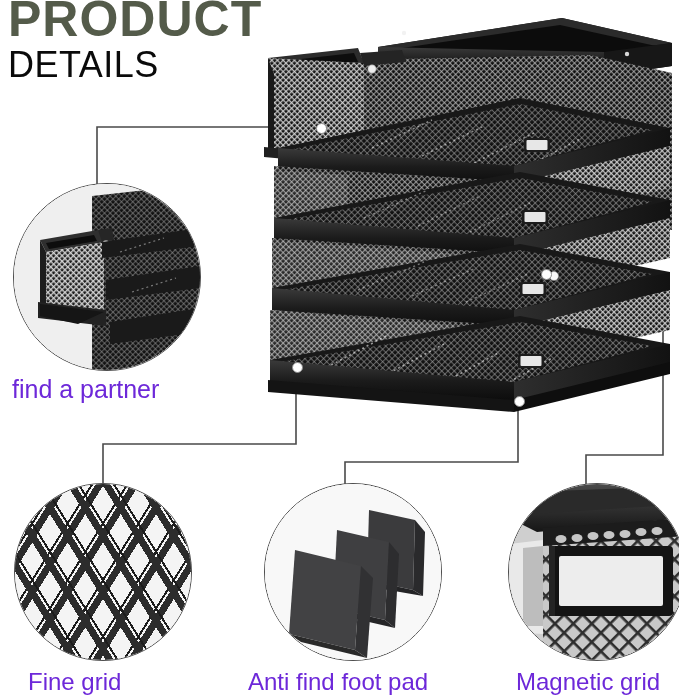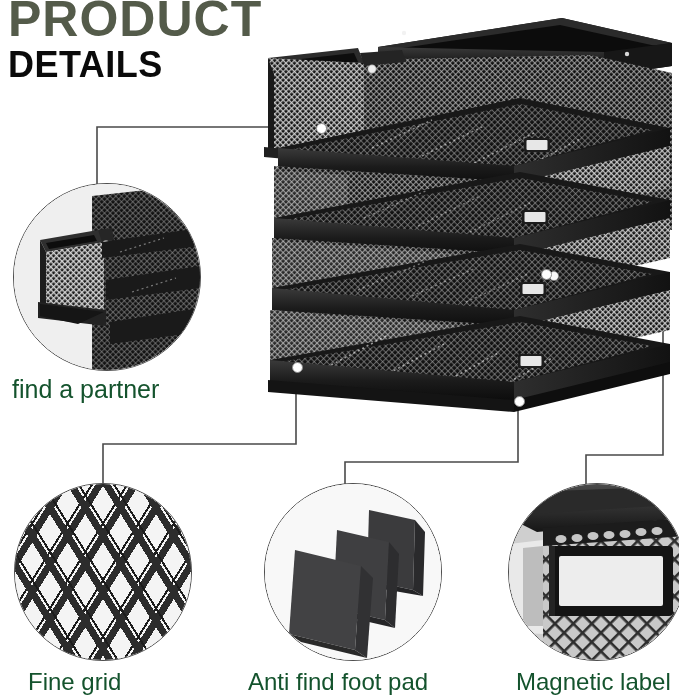--- a/index.html
+++ b/index.html
@@ -5,25 +5,25 @@
   html,body{margin:0;padding:0;background:#fff;}
   body{width:679px;height:699px;position:relative;overflow:hidden;
        font-family:"Liberation Sans",sans-serif;background:#ffffff;}
 
   #root{position:absolute;inset:0;}
 
   
   .heading{position:absolute;left:8px;top:-6px;z-index:40;}
   .title-main{font-size:50px;font-weight:bold;letter-spacing:1px;
               color:#545b4a;line-height:1.0;margin:0;}
-  .title-sub{font-size:36px;font-weight:bold;letter-spacing:0.5px;
+  .title-sub{font-size:36px;font-weight:normal;letter-spacing:0.5px;
              color:#0a0a0a;line-height:1.05;margin:0;margin-top:2px;}
 
   
-  .caption{position:absolute;color:#14532d;white-space:nowrap;z-index:40;}
+  .caption{position:absolute;color:#6d28d9;white-space:nowrap;z-index:40;}
   .cap-partner{left:12px;top:375px;font-size:25px;font-weight:normal;}
   .cap-b{font-size:24px;top:668px;font-weight:normal;}
   .cap-fine{left:28px;}
   .cap-pad{left:248px;}
   .cap-mag{left:516px;}
   .lead-svg{position:absolute;left:0;top:0;width:679px;height:699px;z-index:12;}
 
   
   .circle{position:absolute;border-radius:50%;overflow:hidden;
           border:1.5px solid #4c4c4c;background:#fdfdfd;z-index:25;}
@@ -320,15 +320,15 @@
 
       <rect x="40" y="62" width="124" height="70" rx="4" fill="#141414"></rect>
       <rect x="50" y="72" width="104" height="50" rx="2" fill="#ededed"></rect>
       <rect x="40" y="62" width="6" height="70" fill="#242424"></rect>
     </svg>
   </div>
 
   <div class="caption cap-partner">find a partner</div>
   <div class="caption cap-b cap-fine">Fine grid</div>
   <div class="caption cap-b cap-pad">Anti find foot pad</div>
-  <div class="caption cap-b cap-mag">Magnetic label</div>
+  <div class="caption cap-b cap-mag">Magnetic grid</div>
 
 </div>
 
 </body></html>

